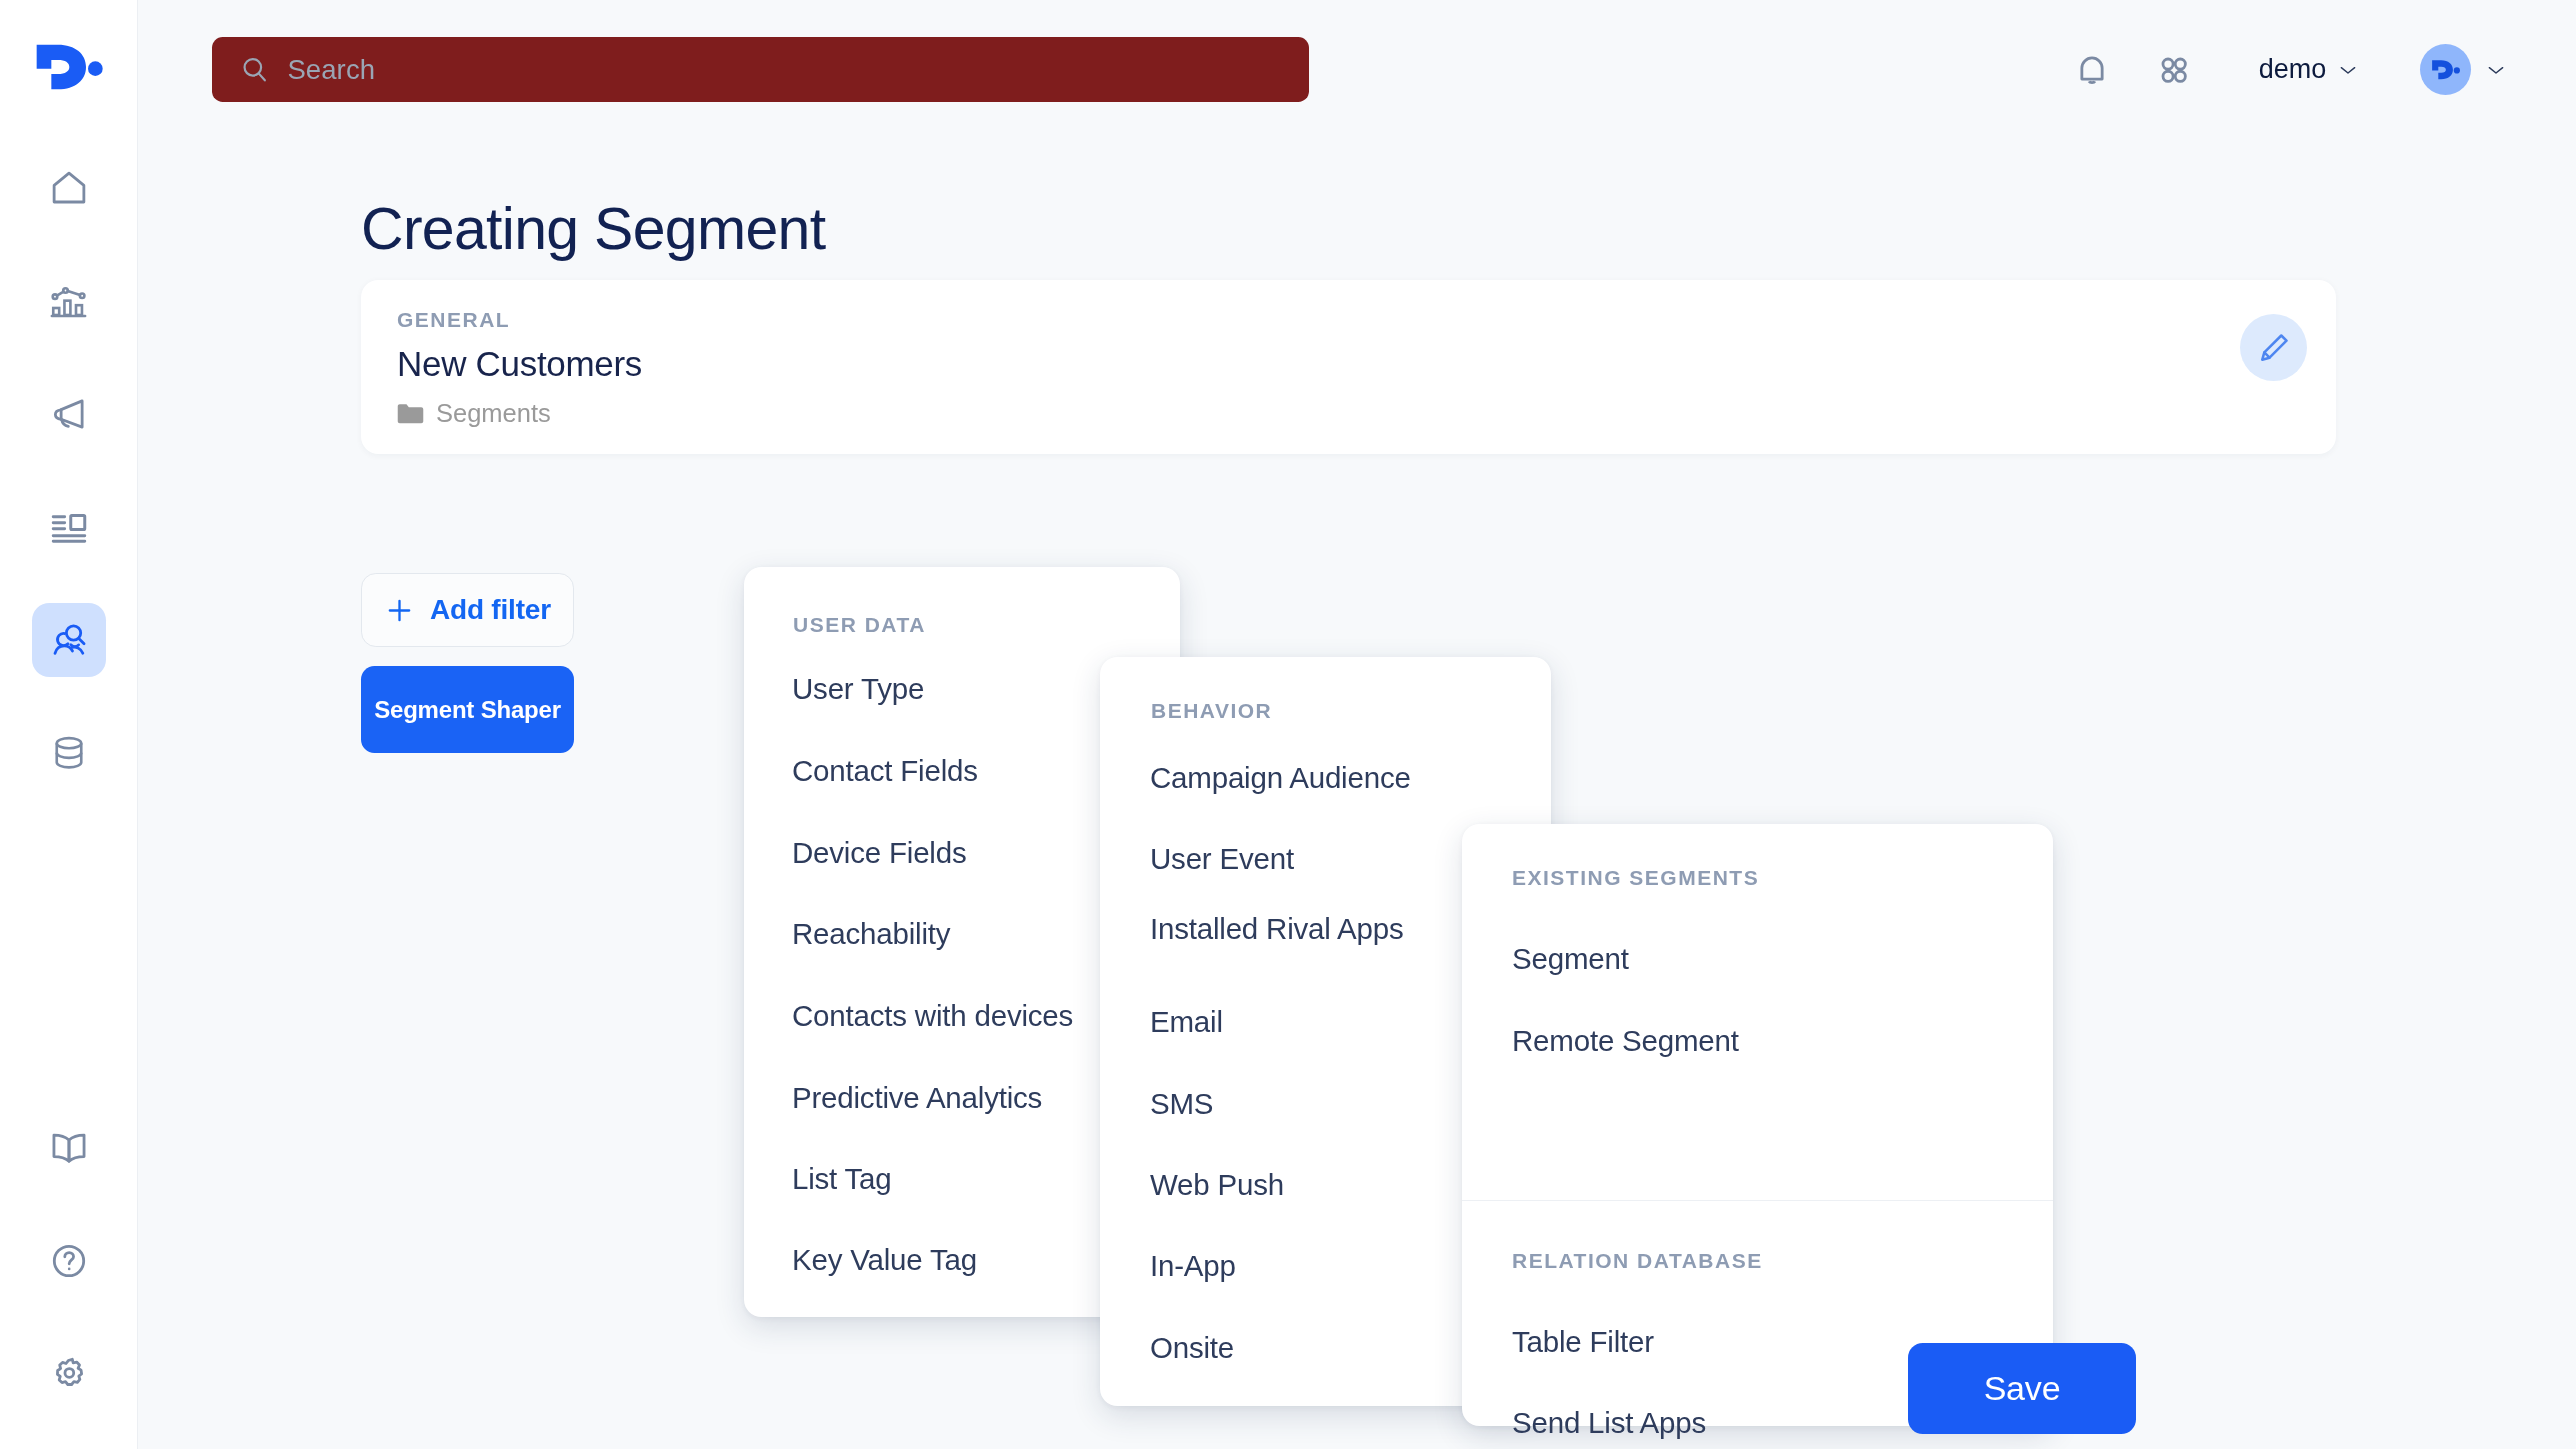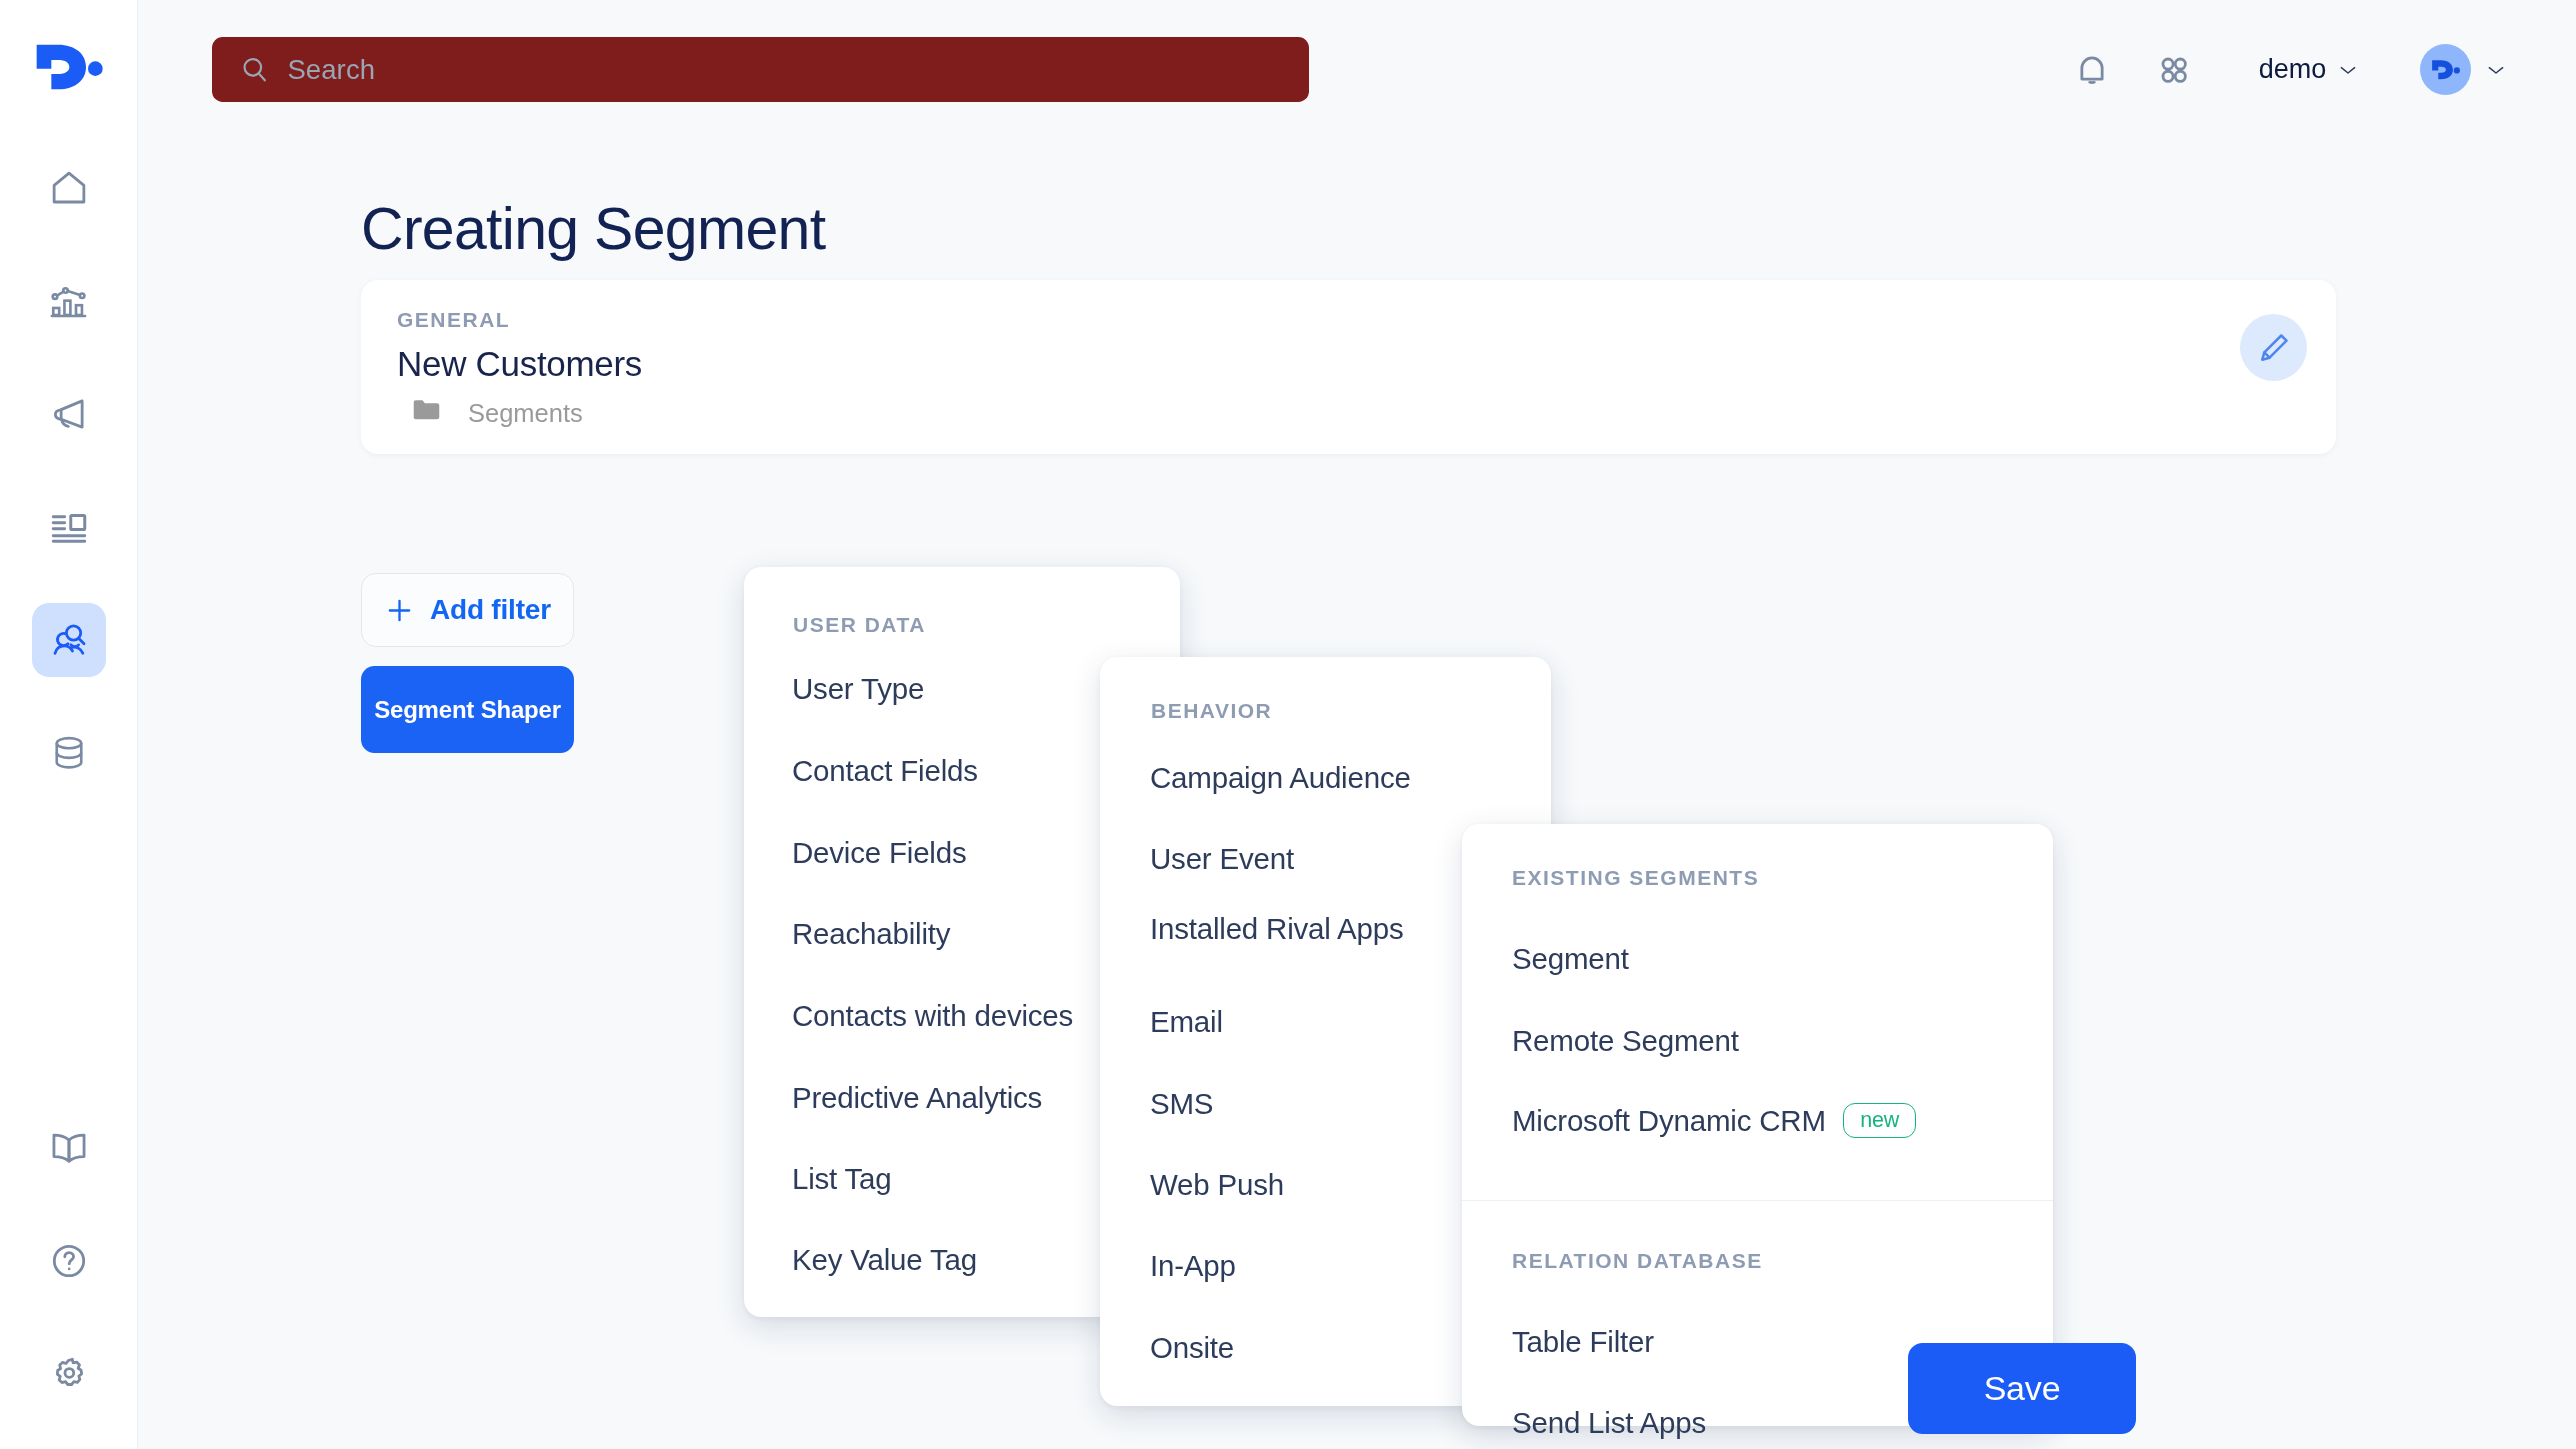--- a/index.html
+++ b/index.html
@@ -74,21 +74,21 @@
   }
   #general-card .lbl{
     position:absolute; left:36px; top:28px;
     font-size:21px; font-weight:700; letter-spacing:1.5px; color:#8e9cb3;
   }
   #general-card .name{
     position:absolute; left:36px; top:64px;
     font-size:35px; color:#18244c; letter-spacing:-0.3px;
   }
   #general-card .folder-row{
-    position:absolute; left:52px; top:119px; display:flex; gap:28px;
+    position:absolute; left:36px; top:119px; display:flex; align-items:center; gap:12px;
   }
   #general-card .folder-row .fname{ font-size:25.5px; color:#9a9a9a; }
   #edit-btn{
     position:absolute; right:29px; top:34px; width:67px; height:67px; border-radius:50%;
     background:#ddeafd; display:flex; align-items:center; justify-content:center; cursor:pointer;
   }
 
   
   #add-filter{
     position:absolute; left:223px; top:498px; width:213px; height:74px;
@@ -332,24 +332,20 @@
     <div class="menu-item" style="top:427px">SMS</div>
     <div class="menu-item" style="top:508px">Web Push</div>
     <div class="menu-item" style="top:589px">In-App</div>
     <div class="menu-item" style="top:671px">Onsite</div>
   </div>
 
   <div class="menu" id="menu-segments">
     <div class="group-label" style="top:42px">EXISTING SEGMENTS</div>
     <div class="menu-item" style="top:115px">Segment</div>
     <div class="menu-item" style="top:197px">Remote Segment</div>
-    <div class="menu-item" style="top:277px">
-      <span>Microsoft Dynamic CRM</span>
-      <span class="badge-new">new</span>
-    </div>
     <div class="menu-divider"></div>
     <div class="group-label" style="top:425px">RELATION DATABASE</div>
     <div class="menu-item" style="top:498px">Table Filter</div>
     <div class="menu-item" style="top:579px">Send List Apps</div>
   </div>
 
   <div id="save-btn">Save</div>
 </div>
 
 

